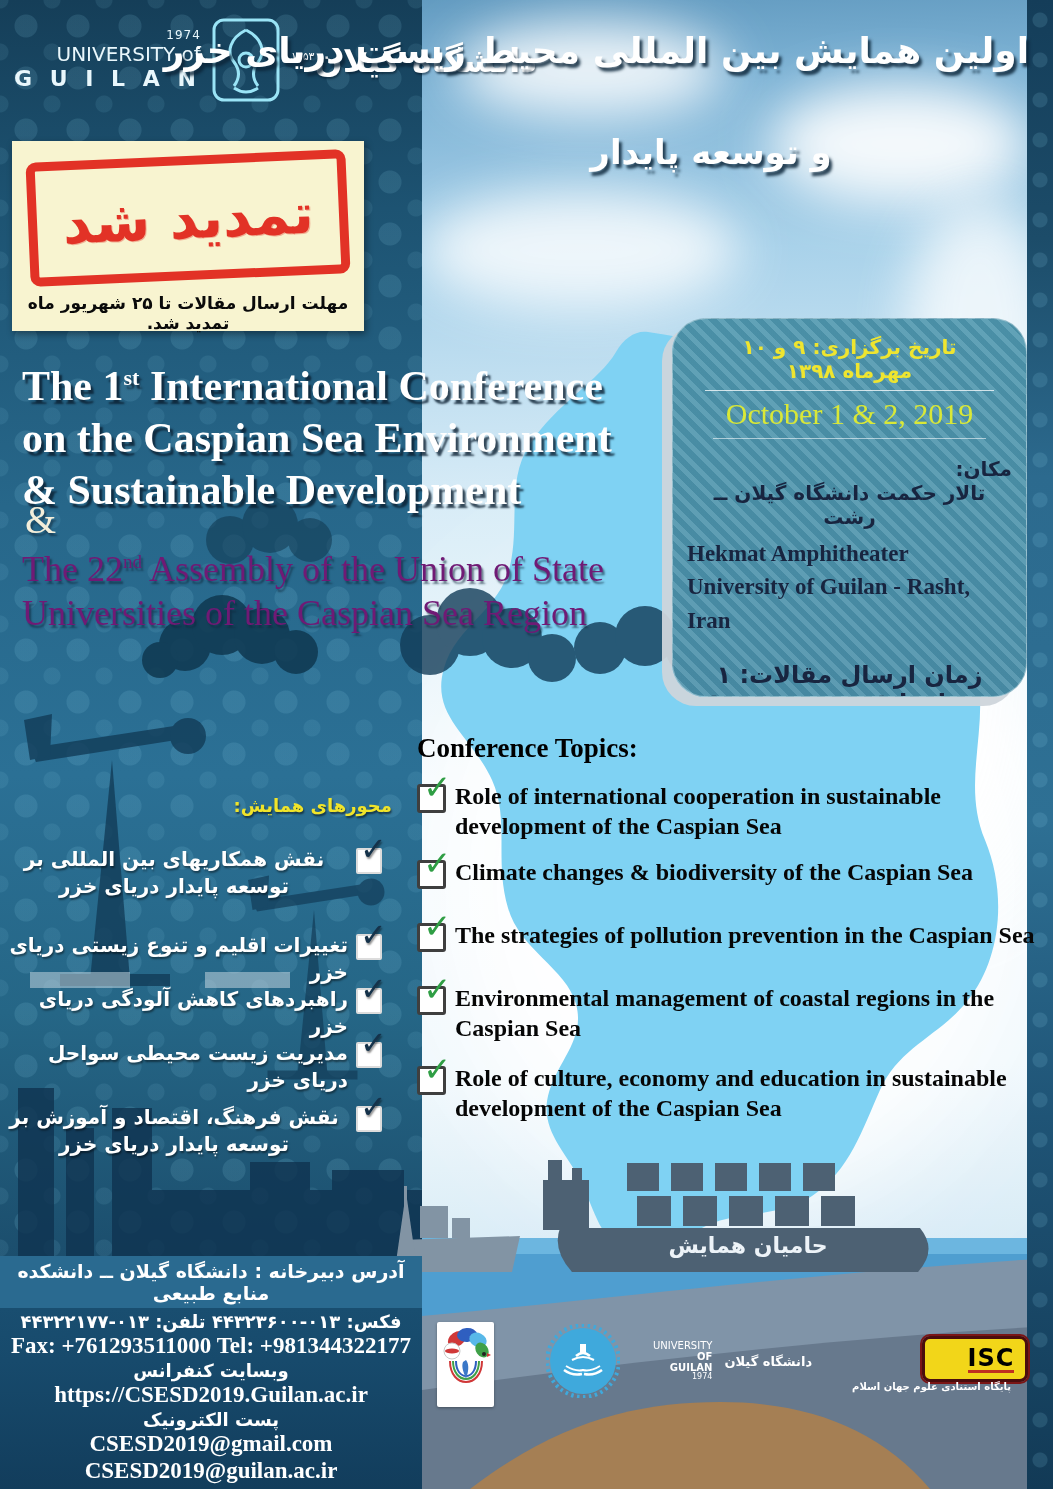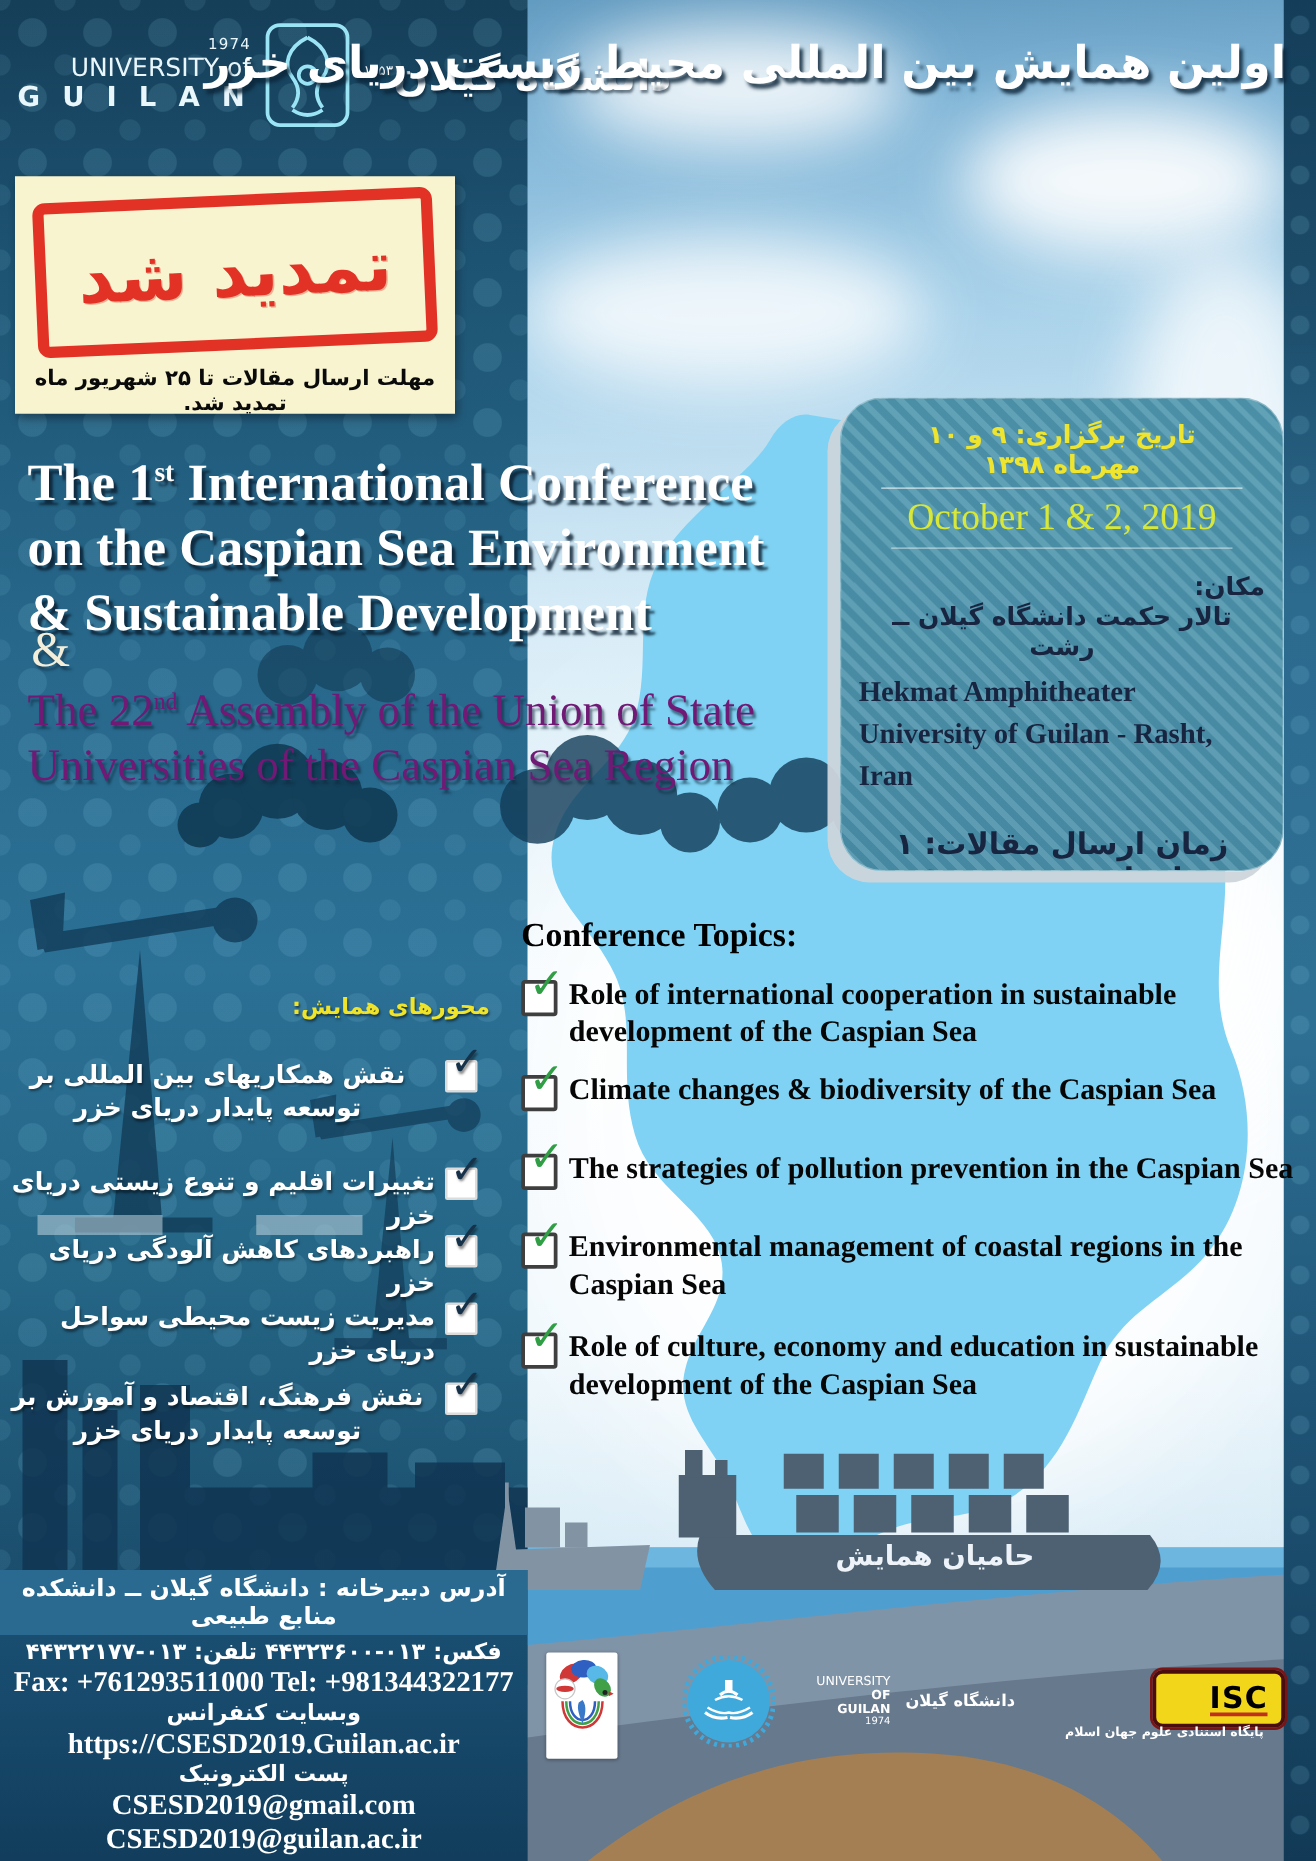--- a/index.html
+++ b/index.html
@@ -255,20 +255,21 @@
       <span>دانشگاه گیلان</span><sup>۱۳۵۳</sup>
     </div>
   </div>
 
   <div class="notice">
     <div class="stamp">تمدید شد</div>
     <div class="notice-note">مهلت ارسال مقالات تا ۲۵ شهریور ماه تمدید شد.</div>
   </div>
 
   <div class="fa-title fa1">اولین همایش بین المللی محیط زیست دریای خزر</div>
+  <div class="fa-title fa2">و توسعه پایدار</div>
 
   <div class="en-main">
     <span>The 1</span><sup>st</sup><span> International Conference</span><br>
     <span>on the Caspian Sea Environment</span><br>
     <span>&amp; Sustainable Development</span>
   </div>
   <div class="en-amp">&amp;</div>
   <div class="en-assembly">
     <span>The 22</span><sup>nd</sup><span> Assembly of the Union of State</span><br>
     <span>Universities of the Caspian Sea Region</span>

